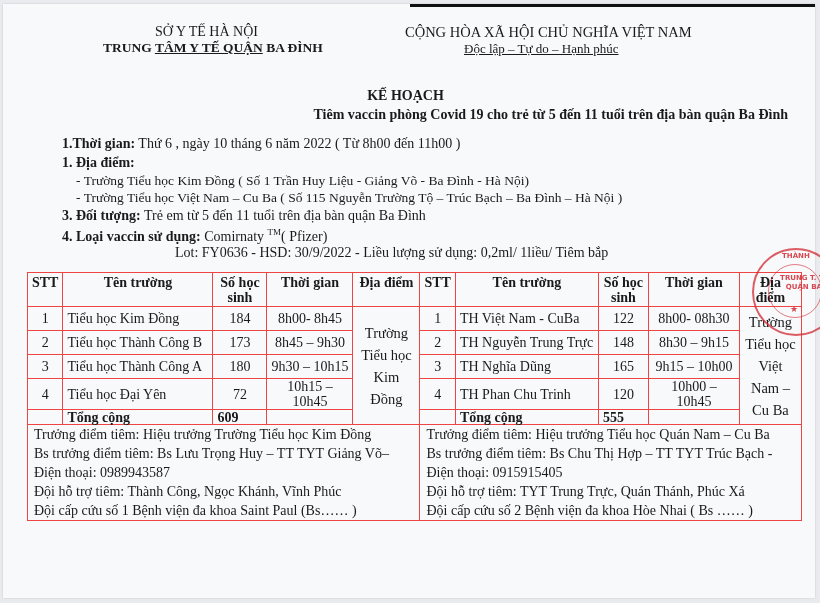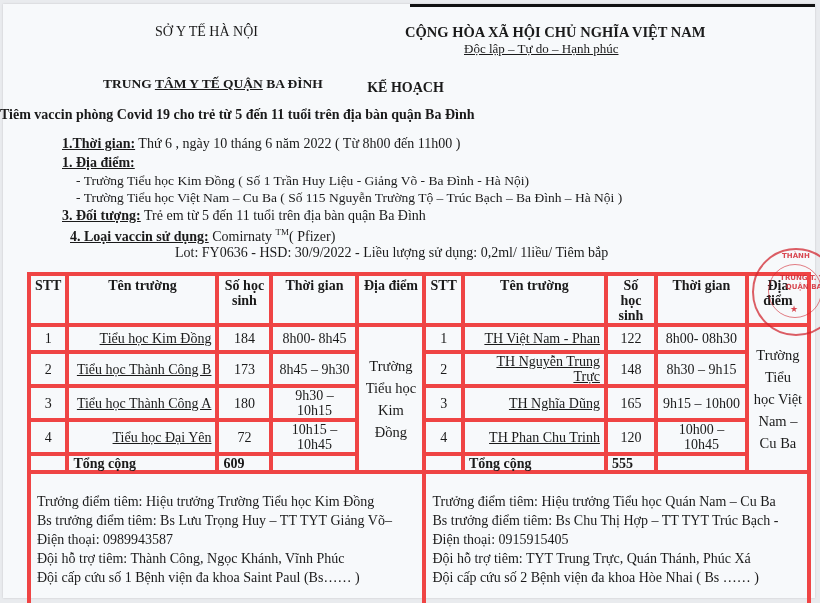--- a/index.html
+++ b/index.html
@@ -12,52 +12,52 @@
   .page {
     position:absolute; left:3px; top:4px; width:812px; height:594px;
     background:#f7f9fb;
     box-shadow: 0 0 2px rgba(0,0,0,0.15);
   }
   .topbar {
     position:absolute; left:410px; top:4px; width:405px; height:3px; background:#111;
   }
   .abs { position:absolute; white-space:nowrap; }
   .hdr-left1 { left:155px; top:24px; font-size:14px; }
-  .hdr-left2 { left:103px; top:40px; font-size:13.5px; font-weight:bold;margin-top:36px; }
+  .hdr-left2 { left:103px; top:40px; font-size:13.5px; font-weight:bold; }
   .hdr-left2 u { text-decoration:underline; }
-  .hdr-right1 { left:405px; top:24px; font-size:14.5px;font-weight:bold; }
+  .hdr-right1 { left:405px; top:24px; font-size:14.5px; }
   .hdr-right2 { left:464px; top:41px; font-size:13px; font-weight:normal; text-decoration:underline; }
-  .title { left:0; width:811px; text-align:center; top:80px; font-size:14px; font-weight:bold; }
-  .subtitle { left:0; width:788px; text-align:left; top:107px; font-size:14px; font-weight:bold; }
+  .title { left:0; width:811px; text-align:center; top:88px; font-size:14px; font-weight:bold; }
+  .subtitle { left:0; width:788px; text-align:right; top:107px; font-size:14px; font-weight:bold; }
   .line { font-size:14px; }
-  .line b { font-weight:bold;text-decoration:underline; }
+  .line b { font-weight:bold; }
   .l1 { left:62px; top:136px; }
   .l2 { left:62px; top:155px; }
   .l3 { left:76px; top:173px; font-size:13.5px; }
   .l4 { left:76px; top:190px; font-size:13.5px; }
   .l5 { left:62px; top:208px; }
-  .l6 { left:70px; top:227px; }
+  .l6 { left:62px; top:227px; }
   .l7 { left:175px; top:245px; }
   sup { font-size:9px; }
 
   table.sched {
     position:absolute; left:27px; top:272px; border-collapse:collapse;
     font-size:14px;
   }
   table.sched td, table.sched th {
-    border:4px solid #ef4444; padding:0 4px; line-height:15px;
+    border:1px solid #ef4444; padding:0 4px; line-height:15px;
   }
   table.sched th { font-weight:bold; text-align:center; vertical-align:top; padding-top:2px; }
   .c { text-align:center; }
-  .l { text-align:right;text-decoration:underline; }
+  .l { text-align:left; }
   .total { font-weight:bold; text-align:left; }
   .place { text-align:center; vertical-align:middle; line-height:22px !important; font-size:14.5px; }
   tr.r td { height:23px; }
   tr.t td { height:14px; line-height:13px; }
-  .notes td { vertical-align:top; padding:18px 6px !important; }
+  .notes td { vertical-align:top; padding:0 6px !important; }
   .notes .nl { line-height:19px; font-size:14px; white-space:nowrap; display:block; }
 
   .stamp {
     position:absolute; left:752px; top:248px; width:84px; height:84px;
     border:2px solid rgba(210,40,50,0.75); border-radius:50%;
     color:rgba(210,40,50,0.85); font-family:"DejaVu Sans", sans-serif;
   }
   .stamp .inner {
     position:absolute; left:14px; top:14px; width:52px; height:52px;
     border:1px solid rgba(210,40,50,0.6); border-radius:50%;
@@ -114,21 +114,21 @@
     <th>Thời gian</th>
     <th>Địa điểm</th>
   </tr>
   <tr class="r">
     <td class="c">1</td>
     <td class="l">Tiểu học Kim Đồng</td>
     <td class="c">184</td>
     <td class="c">8h00- 8h45</td>
     <td class="place" rowspan="5">Trường Tiểu học Kim Đồng</td>
     <td class="c">1</td>
-    <td class="l">TH Việt Nam - Phan</td>
+    <td class="l">TH Việt Nam - CuBa</td>
     <td class="c">122</td>
     <td class="c">8h00- 08h30</td>
     <td class="place" rowspan="5">Trường Tiểu học Việt Nam – Cu Ba</td>
   </tr>
   <tr class="r">
     <td class="c">2</td>
     <td class="l">Tiểu học Thành Công B</td>
     <td class="c">173</td>
     <td class="c">8h45 – 9h30</td>
     <td class="c">2</td>

